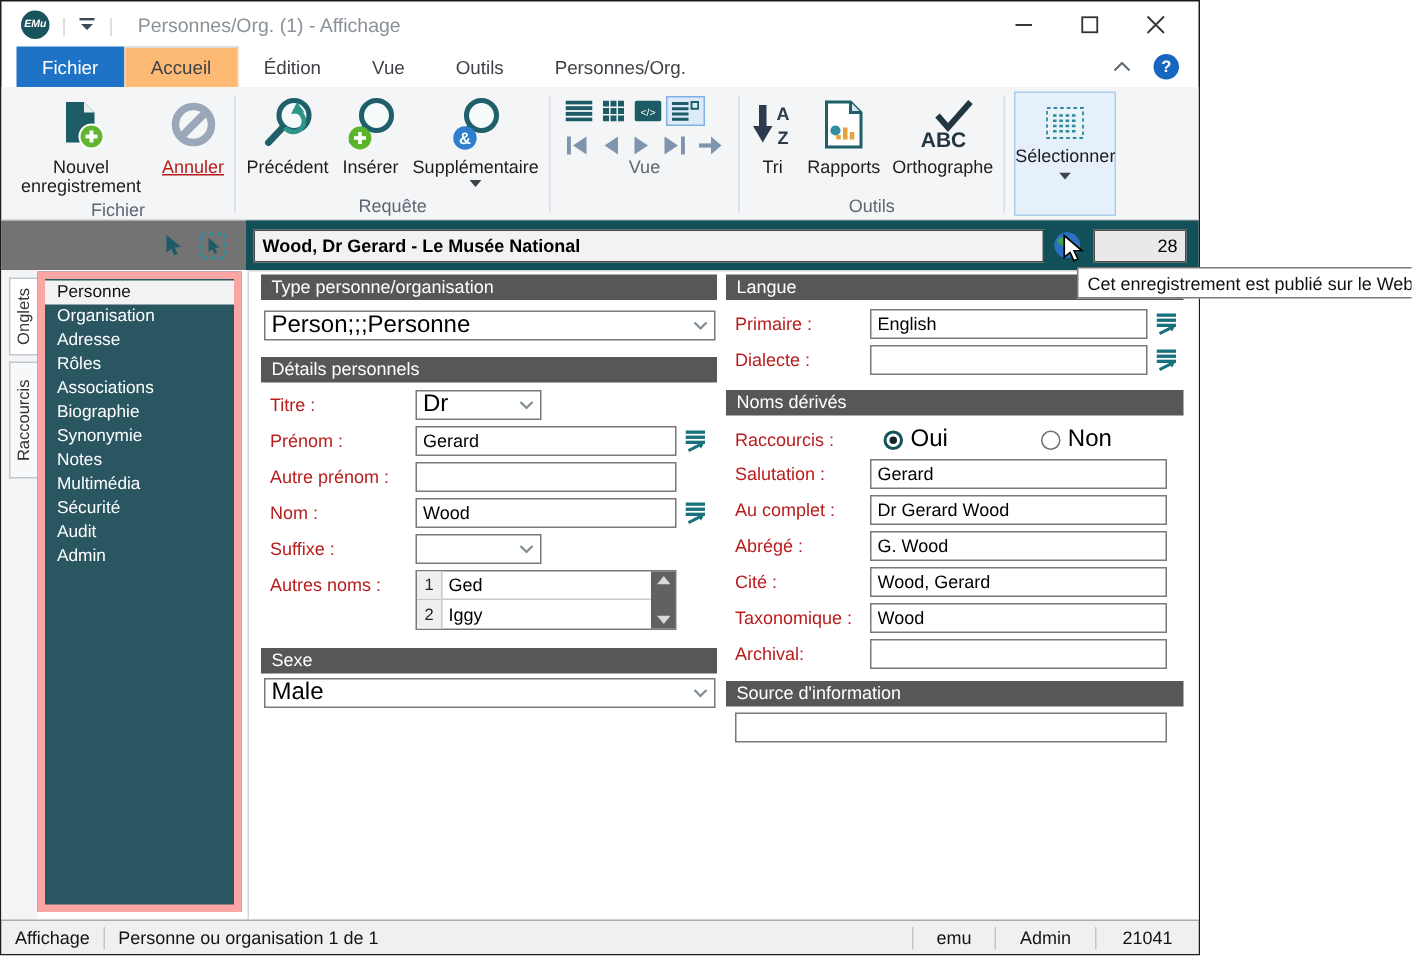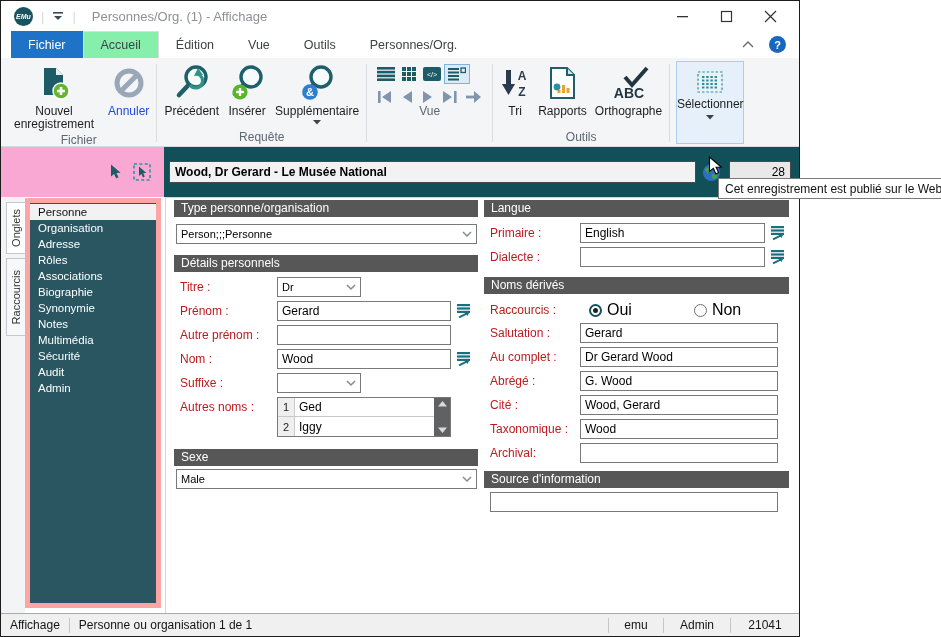--- a/index.html
+++ b/index.html
@@ -12,43 +12,43 @@
   .emu-logo { width:19px; height:19px; border-radius:50%; background:#19545e; color:#fff; font-size:7px; font-weight:bold; font-style:italic; display:flex; align-items:center; justify-content:center; flex:none; }
   .tb-sep { color:#d9d9d9; margin:0 8px; font-size:13px; }
   .window-title { color:#8b9198; font-size:13px; margin-left:8px; white-space:nowrap; }
   .win-controls { margin-left:auto; display:flex; align-items:center; gap:30px; margin-right:22px; }
   .wc { display:flex; align-items:center; justify-content:center; width:14px; height:14px; }
 
   
   .tabrow { height:27px; flex:none; display:flex; align-items:stretch; padding-left:10px; }
   .tab { padding:0 17px; font-size:12.5px; color:#3f4247; display:flex; align-items:center; white-space:nowrap; }
   .tab.file { background:#1e73c6; color:#fff; }
-  .tab.active { background:#86efac; border:1px solid #d9dde1; border-bottom:none; }
+  .tab.active { background:#fdba74; border:1px solid #d9dde1; border-bottom:none; }
   .tab-right { margin-left:auto; display:flex; align-items:center; gap:15px; margin-right:13px; }
   .help-btn { width:17px; height:17px; border-radius:50%; background:#1767c0; color:#fff; font-size:11px; font-weight:bold; display:flex; align-items:center; justify-content:center; }
 
   
   .ribbon { height:89px; flex:none; background:#f3f5f7; display:flex; border-bottom:1px solid #d7dadd; padding-top:2px; }
   .rgroup { display:flex; flex-direction:column; flex:none; }
   .rgroup .btns { flex:1; display:flex; align-items:flex-start; justify-content:center; padding:1px 3px 0; }
   .glabel { height:16px; text-align:center; font-size:12px; color:#5d6773; flex:none; }
   .gsep { width:1px; background:#d9dce0; margin:4px 0; flex:none; }
   .bigbtn { display:flex; flex-direction:column; align-items:center; padding:2px 4px; font-size:12px; color:#1d1d1d; text-align:center; line-height:13px; white-space:nowrap; }
   .bigbtn .bicon { height:40px; display:flex; align-items:center; justify-content:center; margin-bottom:2px; }
   .bigbtn.two .lbl { white-space:normal; width:92px; }
-  .bigbtn.disabled { color:#1d4ed8; }
+  .bigbtn.disabled { color:#b91c1c;text-decoration:underline; }
   .vue-rows { display:flex; flex-direction:column; gap:9px; padding:7px 10px 0; }
   .vrow { display:flex; gap:7px; align-items:center; }
   .vicon { display:flex; align-items:center; justify-content:center; }
   .vicon.sel { background:#ddebf9; border:1px solid #7fb2e3; padding:2px 3px; margin:-3px -4px; }
   .grp-select { flex:1; display:flex; align-items:flex-start; }
   .selbtn { width:68px; height:83px; margin:1px 0 0 6px; background:#e6f0fa; border:1px solid #abcdec; display:flex; flex-direction:column; align-items:center; padding-top:9px; font-size:12px; color:#1d1d1d; gap:4px; }
 
   
-  .recordbar { height:50px; flex:none; display:flex; background:#f9a8d4; }
+  .recordbar { height:33px; flex:none; display:flex; background:#737373; }
   .cursor-zone { width:163px; flex:none; display:flex; align-items:center; justify-content:flex-end; gap:10px; padding-right:13px; }
   .band { flex:1; background:#114f59; display:flex; align-items:center; padding:0 5px; gap:6px; }
   .summary { width:527px; height:22px; background:#f2f2f2; border:1px solid #4a4a4a; font-weight:bold; font-size:12px; color:#000; display:flex; align-items:center; padding-left:5px; white-space:nowrap; overflow:hidden; }
   .numbox { width:62px; height:22px; background:#e9e9e9; border:1px solid #4a4a4a; font-size:12px; display:flex; align-items:center; justify-content:flex-end; padding-right:5px; margin-left:2px; }
 
   
   .main { flex:1; display:flex; min-height:0; background:#fff; }
   .rail { width:24px; flex:none; background:#f2f4f5; display:flex; flex-direction:column; align-items:flex-end; padding-top:5px; gap:4px; }
   .vtab { width:19px; border:1px solid #c3c7cb; border-right:none; background:#f7f8f9; display:flex; align-items:center; justify-content:center; }
   .vtab.active { background:#fff; }
@@ -65,21 +65,21 @@
   .col.left { width:304px; margin-left:8px; }
   .col.right { width:305px; margin-left:6px; }
   .secbar { height:17px; background:#575757; color:#fff; font-size:12px; line-height:16px; padding-left:7px; flex:none; white-space:nowrap; }
   .frow { display:flex; align-items:center; flex:none; }
   .flabel { font-size:12px; color:#b91c1c; padding-left:6px; flex:none; white-space:nowrap; }
   .col.left .flabel { width:103px; }
   .col.right .flabel { width:96px; }
   .tinput { height:20px; border:1px solid #797979; background:#fff; font-size:12px; padding:0 4px; font-family:inherit; color:#000; }
   .w174{width:174px} .w84{width:84px} .w185{width:185px} .w198{width:198px} .w288{width:288px}
   .combo { height:20px; border:1px solid #797979; background:#fff; display:flex; align-items:center; }
-  .combo .ctext { flex:1; font-size:11px; padding-left:4px; white-space:nowrap; overflow:hidden; }
+  .combo .ctext { flex:1; font-size:16px; padding-left:4px; white-space:nowrap; overflow:hidden; }
   .combo .carrow { width:18px; display:flex; justify-content:center; flex:none; }
   .cw301 { width:301px; margin-left:2px; }
   .ins-icon { margin-left:6px; display:flex; }
   .grid { width:174px; height:40px; border:1px solid #797979; display:flex; background:#fff; }
   .grid .rows { flex:1; display:flex; flex-direction:column; }
   .grow { height:19px; display:flex; }
   .grow.first { border-bottom:1px solid #c9c9c9; }
   .gnum { width:17px; background:#efefef; border-right:1px solid #c9c9c9; font-size:11px; color:#222; display:flex; align-items:center; justify-content:center; flex:none; }
   .gval { flex:1; font-size:12px; display:flex; align-items:center; padding-left:4px; }
   .gscroll { width:16px; flex:none; background:#5f6163; display:flex; flex-direction:column; justify-content:space-between; align-items:center; padding:3px 0; }

